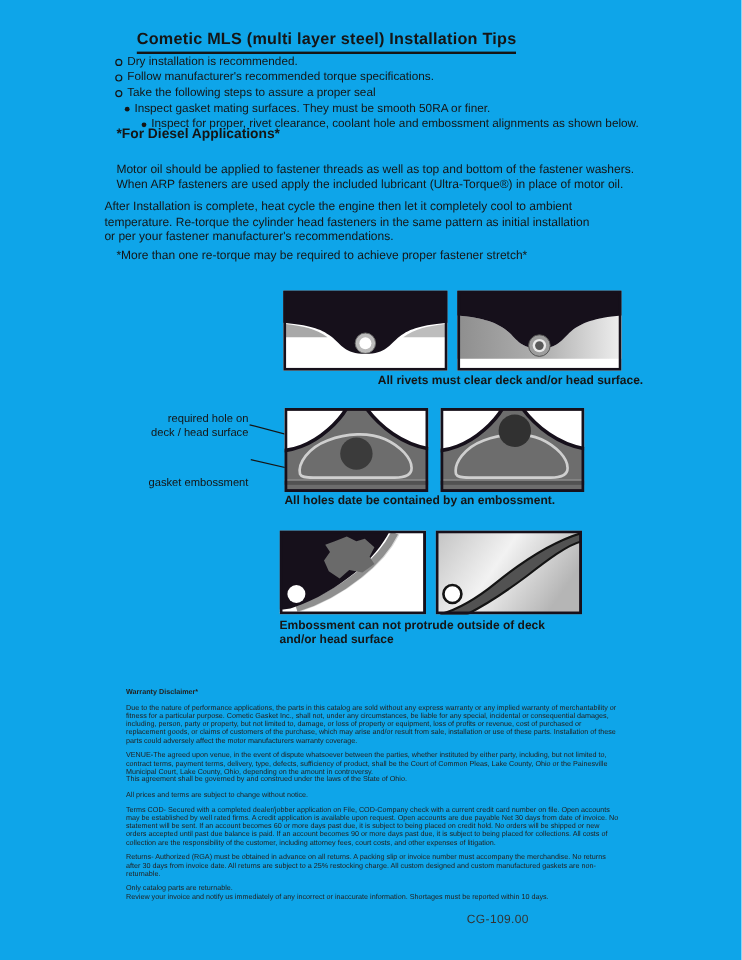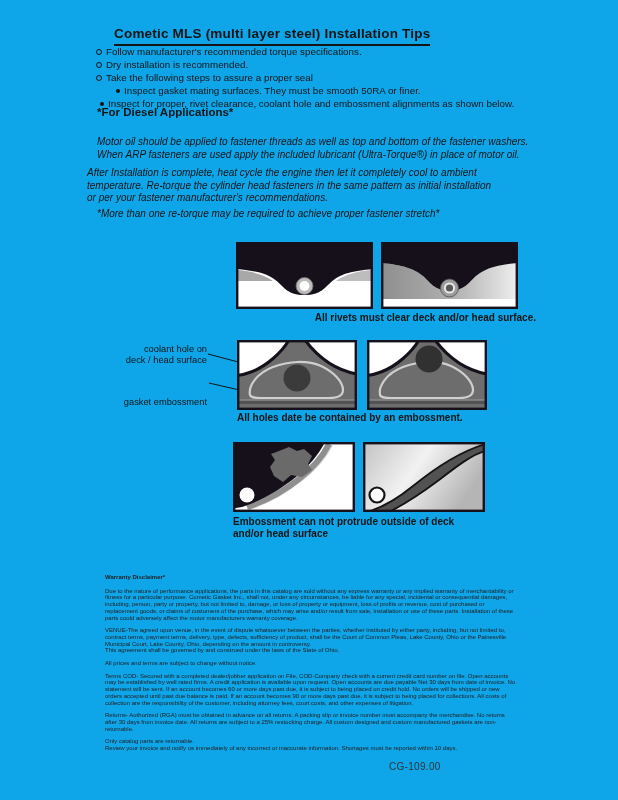--- a/index.html
+++ b/index.html
@@ -6,21 +6,21 @@
   .page{position:relative;width:618px;height:800px;background:#0ea5e9;overflow:hidden;
         font-family:"Liberation Sans", sans-serif;color:#151515;}
   .abs{position:absolute;}
   .pre{white-space:pre-line;}
   .title{font-size:13.5px;font-weight:bold;letter-spacing:.2px;
          border-bottom:2px solid #151515;padding-bottom:3px;display:inline-block;}
   .bullet-row{white-space:nowrap;font-size:9.8px;line-height:13px;display:flex;align-items:center;}
   .odot{width:4px;height:4px;border:1px solid #151515;border-radius:50%;display:inline-block;margin-right:4px;flex:0 0 auto;}
   .fdot{width:4px;height:4px;background:#151515;border-radius:50%;display:inline-block;margin-right:4px;flex:0 0 auto;}
   .h2{font-size:11.5px;font-weight:bold;}
-  .body-par{font-size:10px;line-height:12.6px;font-style:italic;}
+  .body-par{font-size:10px;line-height:12.6px;}
   .dg-head{font-size:18px;font-weight:bold;text-align:center;letter-spacing:.3px;margin-top:36px;}
   .dg-cap{font-size:10px;font-weight:bold;line-height:11.5px;}
   .dg-label{font-size:9.3px;line-height:10.5px;text-align:right;}
   .legal{font-size:6px;line-height:6.7px;color:#222;width:412px;}
   .legal p{margin:0 0 6px 0;}
   .legal .lh{font-weight:bold;margin:0 0 7px 0;}
   .code{font-size:10px;color:#333;letter-spacing:.3px;}
   svg{display:block;}
 </style>
 </head>
@@ -28,35 +28,35 @@
 
 <div class="page">
 
   <div class="abs" style="left:114px;top:24px;">
     <span class="title">Cometic MLS (multi layer steel) Installation Tips</span>
   </div>
 
   <div class="abs" style="left:96px;top:45px;">
     <div class="bullet-row">
       <span class="odot"></span>
-      <span>Follow manufacturer's recommended torque specifications.</span>
+      <span>Dry installation is recommended.</span>
     </div>
     <div class="bullet-row">
       <span class="odot"></span>
-      <span>Dry installation is recommended.</span>
+      <span>Follow manufacturer's recommended torque specifications.</span>
     </div>
     <div class="bullet-row">
       <span class="odot"></span>
       <span>Take the following steps to assure a proper seal</span>
     </div>
-    <div class="bullet-row" style="margin-left:20px;">
+    <div class="bullet-row" style="margin-left:8px;">
       <span class="fdot"></span>
       <span>Inspect gasket mating surfaces.  They must be smooth 50RA or finer.</span>
     </div>
-    <div class="bullet-row" style="margin-left:4px;">
+    <div class="bullet-row" style="margin-left:22px;">
       <span class="fdot"></span>
       <span>Inspect for proper, rivet clearance, coolant hole and embossment alignments as shown below.</span>
     </div>
   </div>
 
   <div class="abs h2" style="left:97px;top:106px;">*For Diesel Applications*</div>
   <div class="abs body-par pre" style="left:97px;top:136px;width:440px;">Motor oil should be applied to fastener threads as well as top and bottom of the fastener washers.
 When ARP fasteners are used apply the included lubricant (Ultra-Torque®) in place of motor oil.</div>
   <div class="abs body-par pre" style="left:87px;top:167px;width:440px;">After Installation is complete, heat cycle the engine then let it completely cool to ambient
 temperature. Re-torque the cylinder head fasteners in the same pattern as initial installation
@@ -95,21 +95,21 @@
       <circle cx="68.5" cy="46" r="3.6" fill="#585858"></circle>
       <rect x="1.2" y="1.2" width="134.6" height="64.6" fill="none" stroke="#16101b" stroke-width="2.4"></rect>
     </svg>
   </div>
 
   <div class="abs dg-cap" style="left:236px;top:312px;width:300px;text-align:right;">All rivets must clear deck and/or head surface.</div>
 
   <div class="abs dg-head" style="left:237px;top:326px;width:120px;">RIGHT</div>
   <div class="abs dg-head" style="left:367px;top:326px;width:120px;">WRONG</div>
 
-  <div class="abs dg-label pre" style="left:95px;top:344px;width:112px;">coolant hole on
+  <div class="abs dg-label pre" style="left:95px;top:344px;width:112px;">required hole on
 deck / head surface</div>
   <div class="abs dg-label" style="left:95px;top:397px;width:112px;">gasket embossment</div>
 
   <div class="abs" style="left:205px;top:346px;">
     <svg width="95" height="58" viewBox="0 0 95 58">
       <line x1="3" y1="8" x2="90" y2="31" stroke="#151515" stroke-width="1"></line>
       <line x1="4" y1="37" x2="56" y2="49" stroke="#151515" stroke-width="1"></line>
     </svg>
   </div>
 

